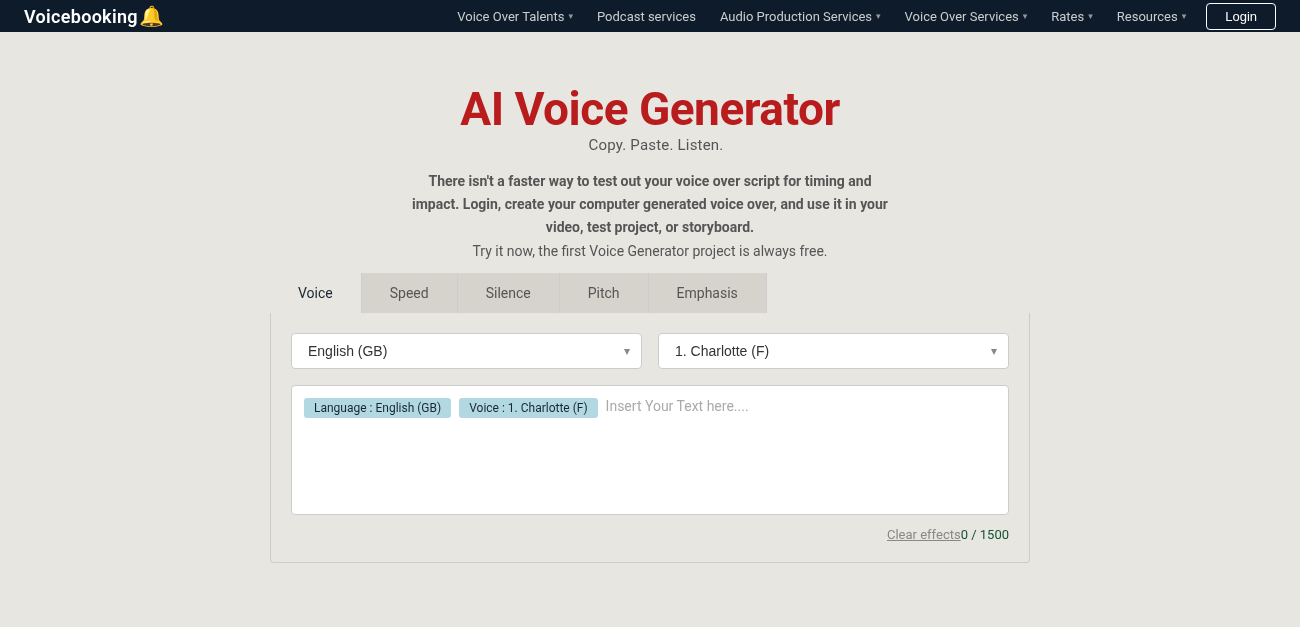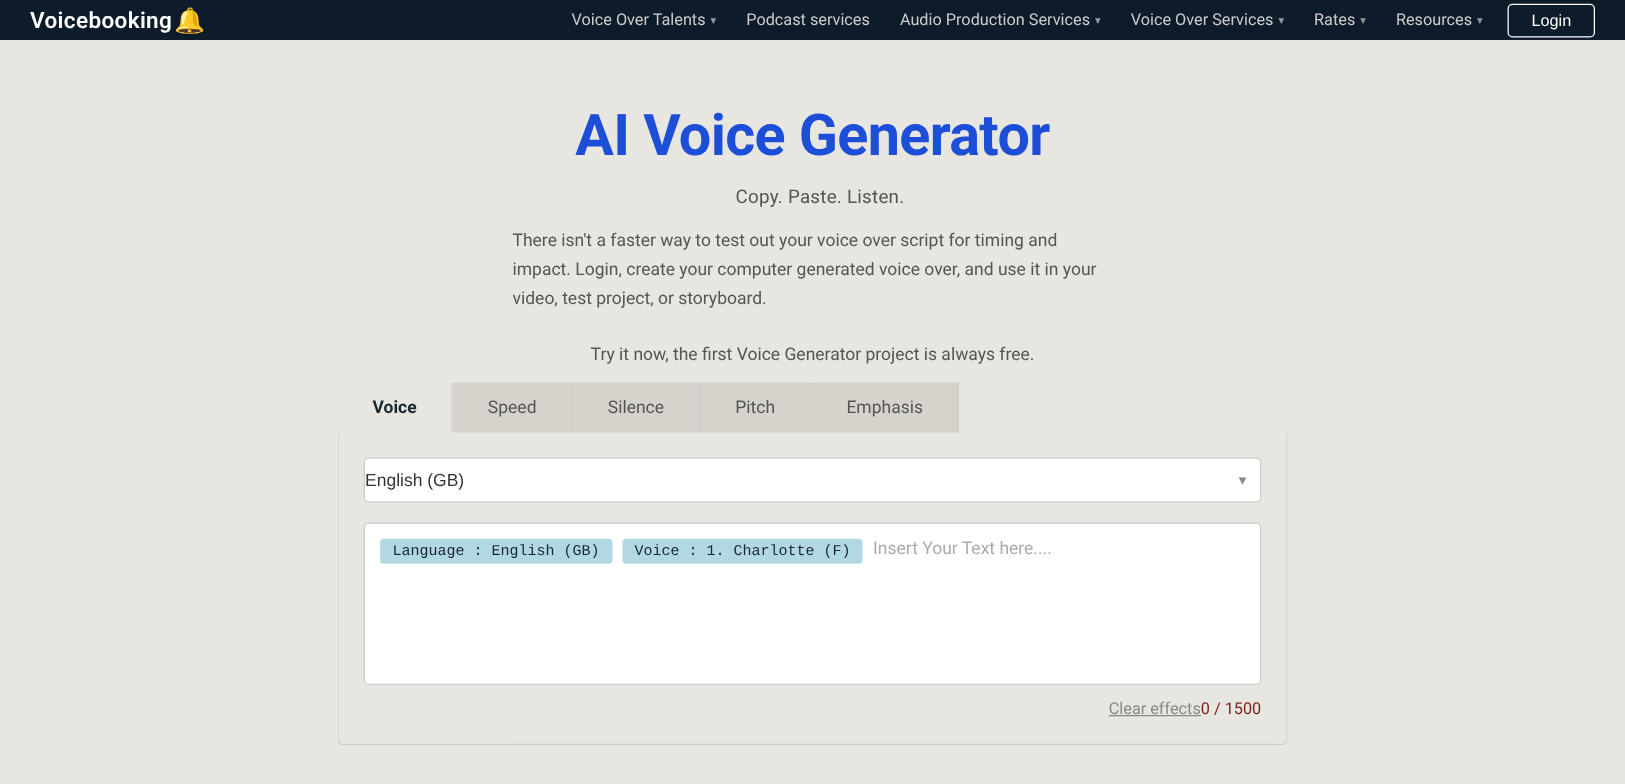--- a/index.html
+++ b/index.html
@@ -67,41 +67,42 @@
     .main {
       display: flex;
       flex-direction: column;
       align-items: center;
       padding: 50px 20px 30px;
     }
 
     .hero-title {
       font-size: 46px;
       font-weight: 700;
-      color: #1d4ed8;
+      color: #b91c1c;
       text-align: left;
-      margin-bottom: 12px;
       letter-spacing: -0.5px;
     }
 
     .hero-subtitle {
       font-size: 15px;
       color: #555;
       text-align: center;
       margin-bottom: 16px;
       letter-spacing: 0.2px;
       margin-left: 12px;
     }
 
     .hero-desc {
       font-size: 14px;
       color: #555;
+      text-align: center;
       line-height: 1.65;
       max-width: 480px;
-      margin-bottom: 25px;
+      margin-bottom: 4px;
+      font-weight: bold;
     }
 
     .hero-free {
       font-size: 14px;
       color: #555;
       text-align: center;
       margin-bottom: 14px;
     }
 
     
@@ -125,21 +126,21 @@
       border: none;
       border-right: 1px solid #ccc;
       position: relative;
     }
     .tab:first-child {
       border-radius: 4px 0 0 0;
     }
     .tab.active {
       background: #e8e6e1;
       color: #1a2733;
-      font-weight: 700;
+      font-weight: 400;
     }
 
     
     .panel-content {
       background: #e8e6e1;
       border: 1px solid #ccc;
       border-top: none;
       padding: 20px;
       border-radius: 0 0 4px 4px;
     }
@@ -153,21 +154,21 @@
     .select-wrapper {
       position: relative;
       flex: 1;
     }
     .select-wrapper select {
       width: 100%;
       appearance: none;
       background: #fff;
       border: 1px solid #ccc;
       border-radius: 4px;
-      padding: 9px 36px 9px 0;
+      padding: 9px 36px 9px 16px;
       font-size: 14px;
       color: #333;
       cursor: pointer;
     }
     .select-wrapper::after {
       content: '▾';
       position: absolute;
       right: 12px;
       top: 50%;
       transform: translateY(-50%);
@@ -191,42 +192,41 @@
       margin-bottom: 8px;
       flex-wrap: wrap;
     }
     .tag {
       background: #b2d8e4;
       color: #1a2733;
       font-size: 12px;
       padding: 3px 10px;
       border-radius: 3px;
       white-space: nowrap;
-      font-family: Liberation Mono, monospace;
     }
     .text-placeholder {
       color: #aaa;
       font-size: 14px;
     }
 
     
     .footer-row {
       display: flex;
       justify-content: flex-end;
       align-items: center;
       margin-top: 12px;
     }
     .clear-effects {
       color: #888;
       font-size: 13px;
       cursor: pointer;
       text-decoration: underline;
     }
     .char-count {
-      color: #7f1d1d;
+      color: #14532d;
       font-size: 13px;
     }
   </style>
 </head>
 <body>
 
 <nav class="navbar">
   <div class="navbar-logo">
     <span class="navbar-logo-text">Voicebooking</span>
     <span class="navbar-logo-icon">🔔</span>
@@ -262,20 +262,25 @@
       </div>
 
     <div class="panel-content">
 
       <div class="selects-row">
         <div class="select-wrapper">
           <select>
             <option>English (GB)</option>
           </select>
         </div>
+        <div class="select-wrapper">
+          <select>
+            <option>1. Charlotte (F)</option>
+          </select>
+        </div>
       </div>
 
       <div class="text-area-container">
         <div class="text-area-tags">
           <span class="tag">Language : English (GB)</span>
           <span class="tag">Voice : 1. Charlotte (F)</span>
           <span class="text-placeholder">Insert Your Text here....</span>
         </div>
       </div>
 

